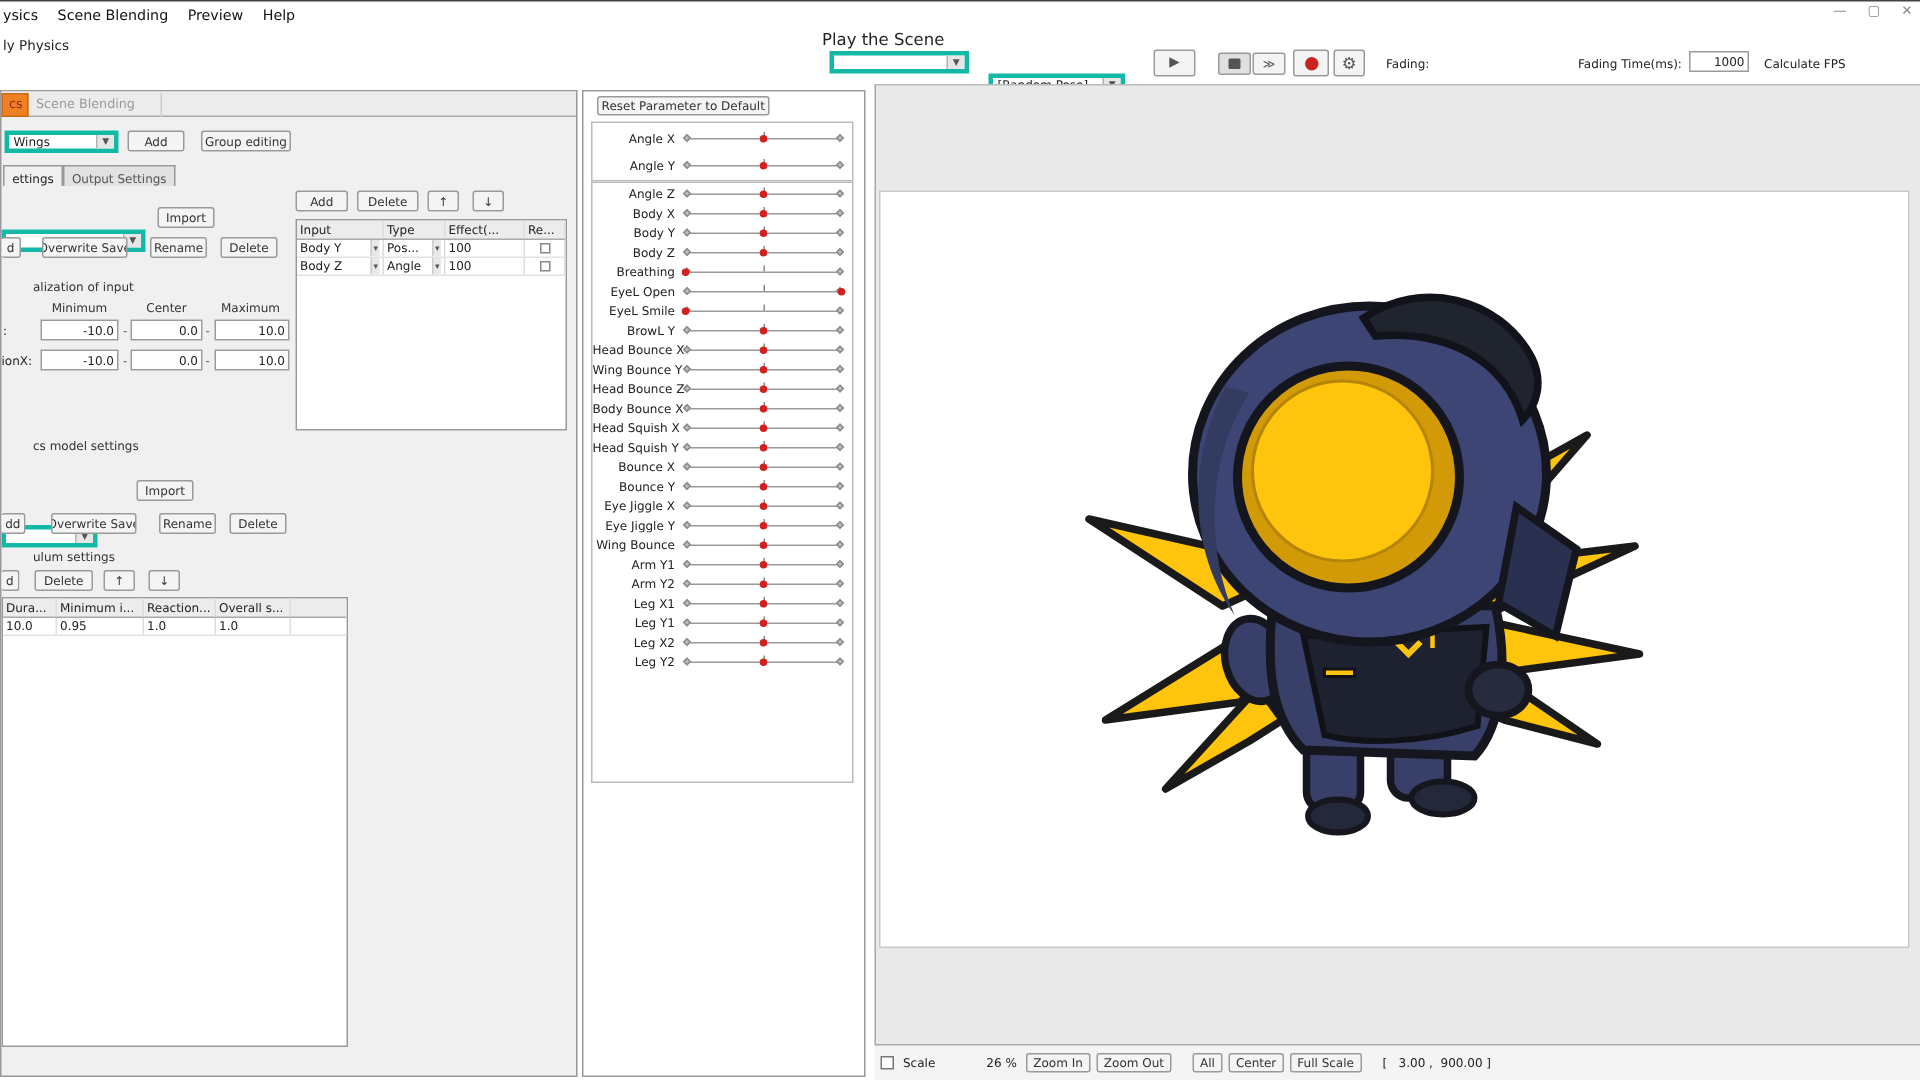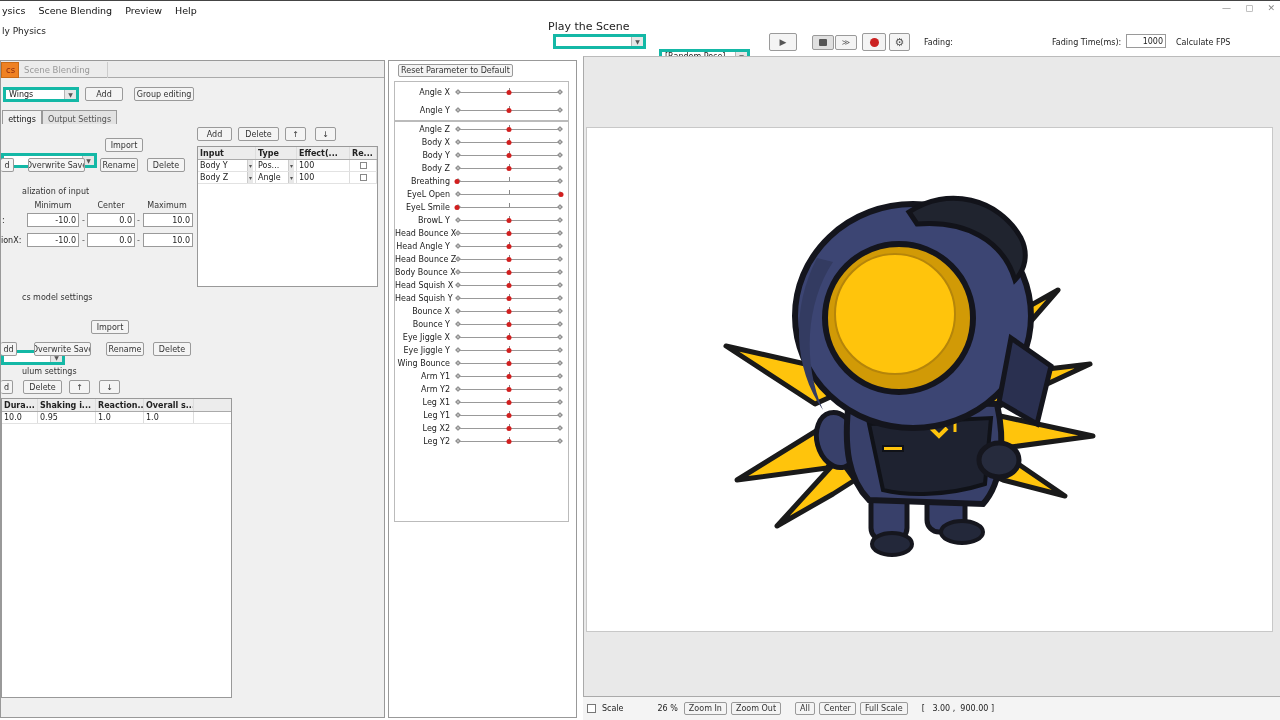--- a/index.html
+++ b/index.html
@@ -25,21 +25,21 @@
   .dtab.active{left:0;width:18px;background:#ef8122;color:#8c2a10;border:1px solid #c96a14;}
   .dtab.inactive{left:19px;width:88px;color:#999;border-right:1px solid #ccc;}
   .tab-sm{position:absolute;height:14px;display:flex;align-items:flex-end;justify-content:center;font-size:8px;border:1px solid #999;border-bottom:none;background:#f0f0f0;}
   .tab-sm.off{background:#e2e2e2;color:#555;}
   .sect{position:absolute;font-size:8px;color:#333;white-space:nowrap;padding-left:20px;}
   .colhead{position:absolute;font-size:8px;color:#333;text-align:center;}
   .dash{position:absolute;font-size:8px;color:#555;}
   
   .tbl{position:absolute;background:#fff;border:1px solid #999;font-size:8px;overflow:hidden;}
   .trow{display:flex;align-items:center;height:12px;border-bottom:1px solid #e2e2e2;background:#fff;}
-  .trow.head{background:#ececec;border-bottom:1px solid #aaa;height:13px;font-weight:bold;}
+  .trow.head{background:#ececec;border-bottom:1px solid #aaa;height:13px;}
   .tcell{height:100%;display:flex;align-items:center;padding:0 2px;border-right:1px solid #ddd;overflow:hidden;white-space:nowrap;position:relative;}
   .cell-arr{margin-left:auto;font-size:6px;color:#555;background:#e8e8e8;border-left:1px solid #ccc;padding:0 1px;height:100%;display:flex;align-items:center;}
   .mini-chk{width:7px;height:7px;border:1px solid #888;background:#fff;display:inline-block;}
   
   #pend-preview{position:absolute;left:238px;top:243px;width:139px;height:404px;background:#fff;border:1px solid #999;}
   #pend-preview .meta{position:absolute;left:4px;font-size:8px;color:#8a7000;}
   .axis{position:absolute;left:69px;top:8px;bottom:6px;width:1px;background:#cfcfcf;}
   .pend-seg{position:absolute;left:69px;top:121px;width:2px;height:67px;background:#d6b60a;}
   .pend-dot{position:absolute;width:7px;height:7px;border-radius:50%;background:#2050c8;left:67px;}
   
@@ -229,21 +229,21 @@
   <button class="btn abs" style="left:152px;top:281px;width:38px;">Delete</button>
 
   <div class="sect" style="left:1px;top:306px;">ulum settings</div>
   <button class="btn abs" style="left:0;top:319px;width:12px;border-left:none;">d</button>
   <button class="btn abs" style="left:22px;top:319px;width:39px;">Delete</button>
   <button class="btn abs" style="left:68px;top:319px;width:21px;">↑</button>
   <button class="btn abs" style="left:98px;top:319px;width:21px;">↓</button>
   <div class="tbl" style="left:0;top:337px;width:231px;height:300px;">
       <div class="trow head">
         <span class="tcell" style="width:36px">Dura...</span>
-        <span class="tcell" style="width:58px">Shaking i...</span>
+        <span class="tcell" style="width:58px">Minimum i...</span>
         <span class="tcell" style="width:48px">Reaction...</span>
         <span class="tcell" style="width:50px">Overall s...</span>
       </div>
       <div class="trow">
         <span class="tcell" style="width:36px">10.0</span>
         <span class="tcell" style="width:58px">0.95</span>
         <span class="tcell" style="width:48px">1.0</span>
         <span class="tcell" style="width:50px">1.0</span>
       </div>
     </div>
@@ -359,21 +359,21 @@
         <span class="pname">Head Bounce X</span>
         <span class="pslider">
           <span class="line"></span>
           <span class="tick l"></span>
           <span class="tick r"></span>
           <span class="ctick"></span>
           <span class="handle" style="left:50%"></span>
         </span>
       </div>
       <div class="param-row">
-        <span class="pname">Head Angle Y</span>
+        <span class="pname">Wing Bounce Y</span>
         <span class="pslider">
           <span class="line"></span>
           <span class="tick l"></span>
           <span class="tick r"></span>
           <span class="ctick"></span>
           <span class="handle" style="left:50%"></span>
         </span>
       </div>
       <div class="param-row">
         <span class="pname">Head Bounce Z</span>

